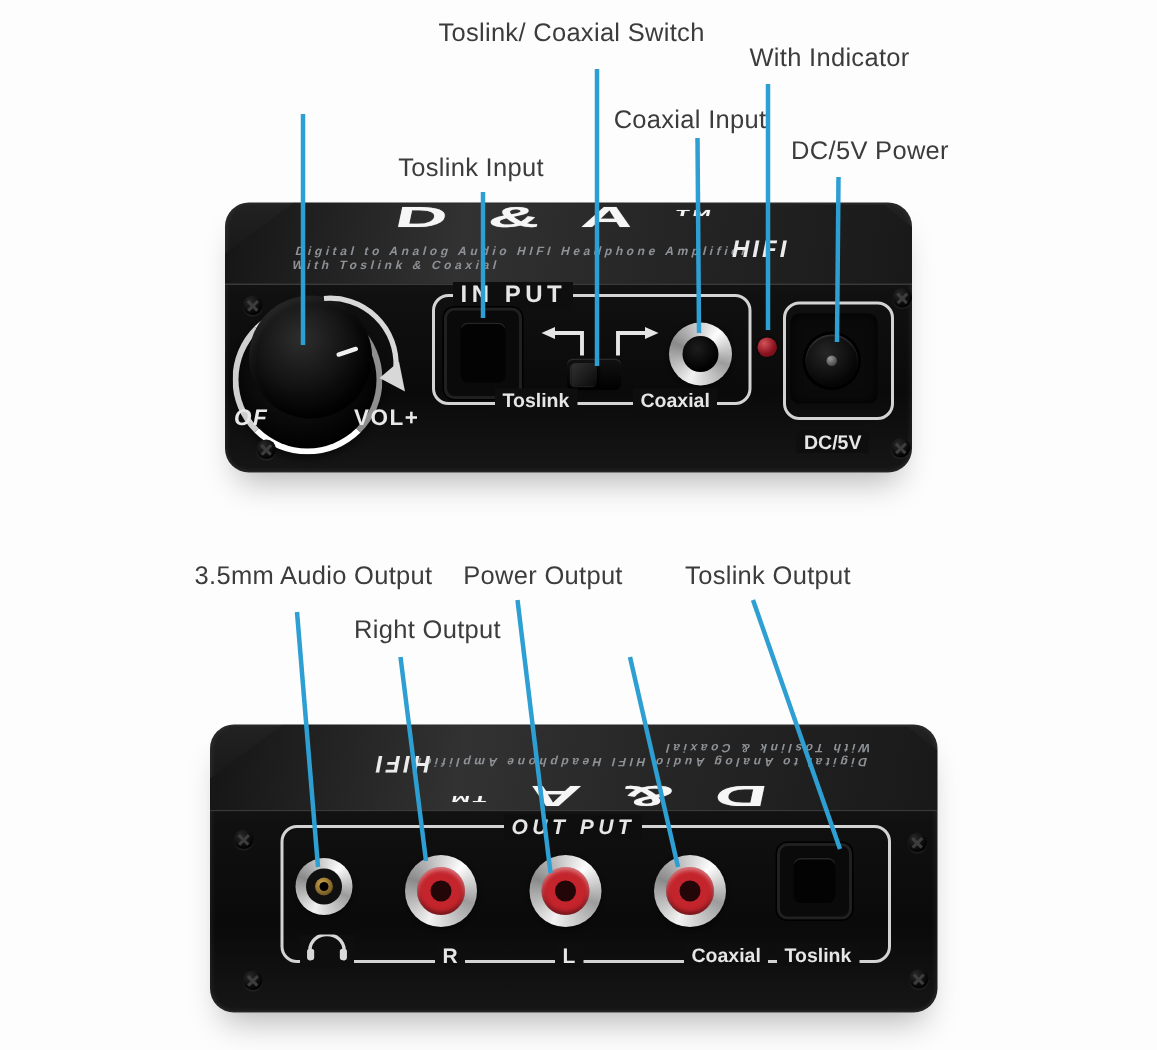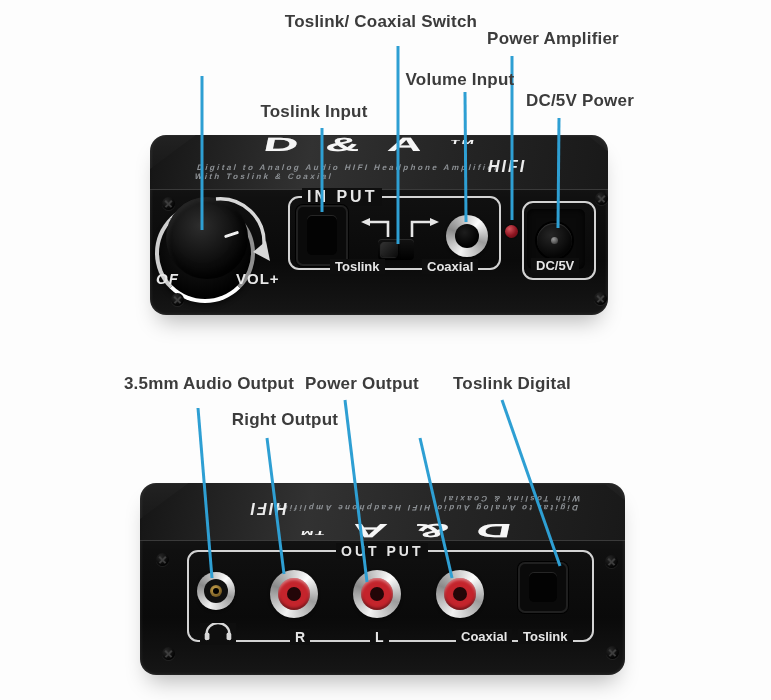--- a/index.html
+++ b/index.html
@@ -1,19 +1,19 @@
 <!DOCTYPE html>
 <html><head>
 <meta charset="utf-8">
 <style>
   html,body{margin:0;padding:0;background:#fff;}
   .stage{position:relative;width:771px;height:700px;background:#fdfdfd;overflow:hidden;
          font-family:"Liberation Sans",sans-serif;}
   
-  .co{position:absolute;transform:translateX(-50%);font-size:17px;font-weight:700;
+  .co{position:absolute;transform:translateX(-50%);font-size:17px;font-weight:400;
       color:#3c3c3c;white-space:nowrap;letter-spacing:.2px;z-index:6;}
   .co-volume{left:202px;top:50px}
   .co-toslink-in{left:314px;top:102px}
   .co-switch{left:381px;top:12px}
   .co-coaxial-in{left:460px;top:70px}
   .co-power{left:553px;top:29px}
   .co-dc{left:580px;top:91px}
   .co-audio35{left:209px;top:374px}
   .co-right{left:285px;top:410px}
   .co-left{left:362px;top:374px}
@@ -47,22 +47,22 @@
   
   .io-rect{position:absolute;border:2px solid rgba(255,255,255,.82);border-radius:11px;}
   .in-rect{left:138px;top:61px;width:209px;height:70px;}
   .dc-rect{left:372px;top:66px;width:70px;height:75px;}
   .out-rect{left:47px;top:67px;width:403px;height:88px;}
   .lbl{position:absolute;background:#0e0e0e;color:#e6e6e6;font-weight:bold;padding:0 5px;
        white-space:nowrap;font-size:13px;}
   .lbl-input-group{left:152px;top:53px;font-size:16px;letter-spacing:3px;}
   .lbl-toslink{left:180px;top:124px;}
   .lbl-coaxial{left:272px;top:124px;}
-  .lbl-dc{left:381px;top:123px;}
-  .lbl-out-group{left:196px;top:60px;font-size:14px;letter-spacing:3px;}
+  .lbl-dc{left:381px;top:152px;}
+  .lbl-out-group{left:196px;top:60px;font-size:14px;letter-spacing:3px;font-style:italic;}
   .lbl-r{left:150px;top:146px;font-size:14px;}
   .lbl-l{left:230px;top:146px;font-size:14px;}
   .lbl-cx{left:316px;top:146px;}
   .lbl-ts{left:378px;top:146px;}
   .lbl-hp{left:60px;top:140px;background:#0e0e0e;padding:0 3px;}
   
   .knob-ring{position:absolute;left:5px;top:68px;width:92px;height:92px;border-radius:50%;
     border:4px solid;border-color:#ececec #8f8f8f #ffffff #cfcfcf;
     background:radial-gradient(circle at 45% 40%,#1d1d1d,#000 75%);
     box-shadow:0 3px 5px rgba(0,0,0,.45);}
@@ -125,28 +125,28 @@
   .s-i1{left:12px;top:62px}.s-i2{left:21px;top:158px}.s-i3{left:445px;top:57px}.s-i4{left:444px;top:157px}
   .s-o1{left:16px;top:70px}.s-o2{left:22px;top:164px}.s-o3{left:465px;top:72px}.s-o4{left:466px;top:163px}
 </style>
 </head>
 <body>
 
 <div class="stage">
 
   <div class="co co-toslink-in">Toslink Input</div>
   <div class="co co-switch">Toslink/ Coaxial Switch</div>
-  <div class="co co-coaxial-in">Volume Input</div>
-  <div class="co co-power">Power Amplifier</div>
+  <div class="co co-coaxial-in">Coaxial Input</div>
+  <div class="co co-power">With Indicator</div>
   <div class="co co-dc">DC/5V Power</div>
 
   <div class="co co-audio35">3.5mm Audio Output</div>
   <div class="co co-right">Right Output</div>
   <div class="co co-left">Power Output</div>
-  <div class="co co-toslink-out">Toslink Digital</div>
+  <div class="co co-toslink-out">Toslink Output</div>
 
   <div class="device input">
     <div class="topface">
       <div class="topface-inner">
         <div class="logo"><span>D&amp;A</span><sup>TM</sup></div>
         <div class="taglines">
           <div>Digital to Analog Audio HIFI Headphone Amplifier</div>
           <div>With Toslink &amp; Coaxial</div>
         </div>
         <div class="hifi">HIFI</div>

